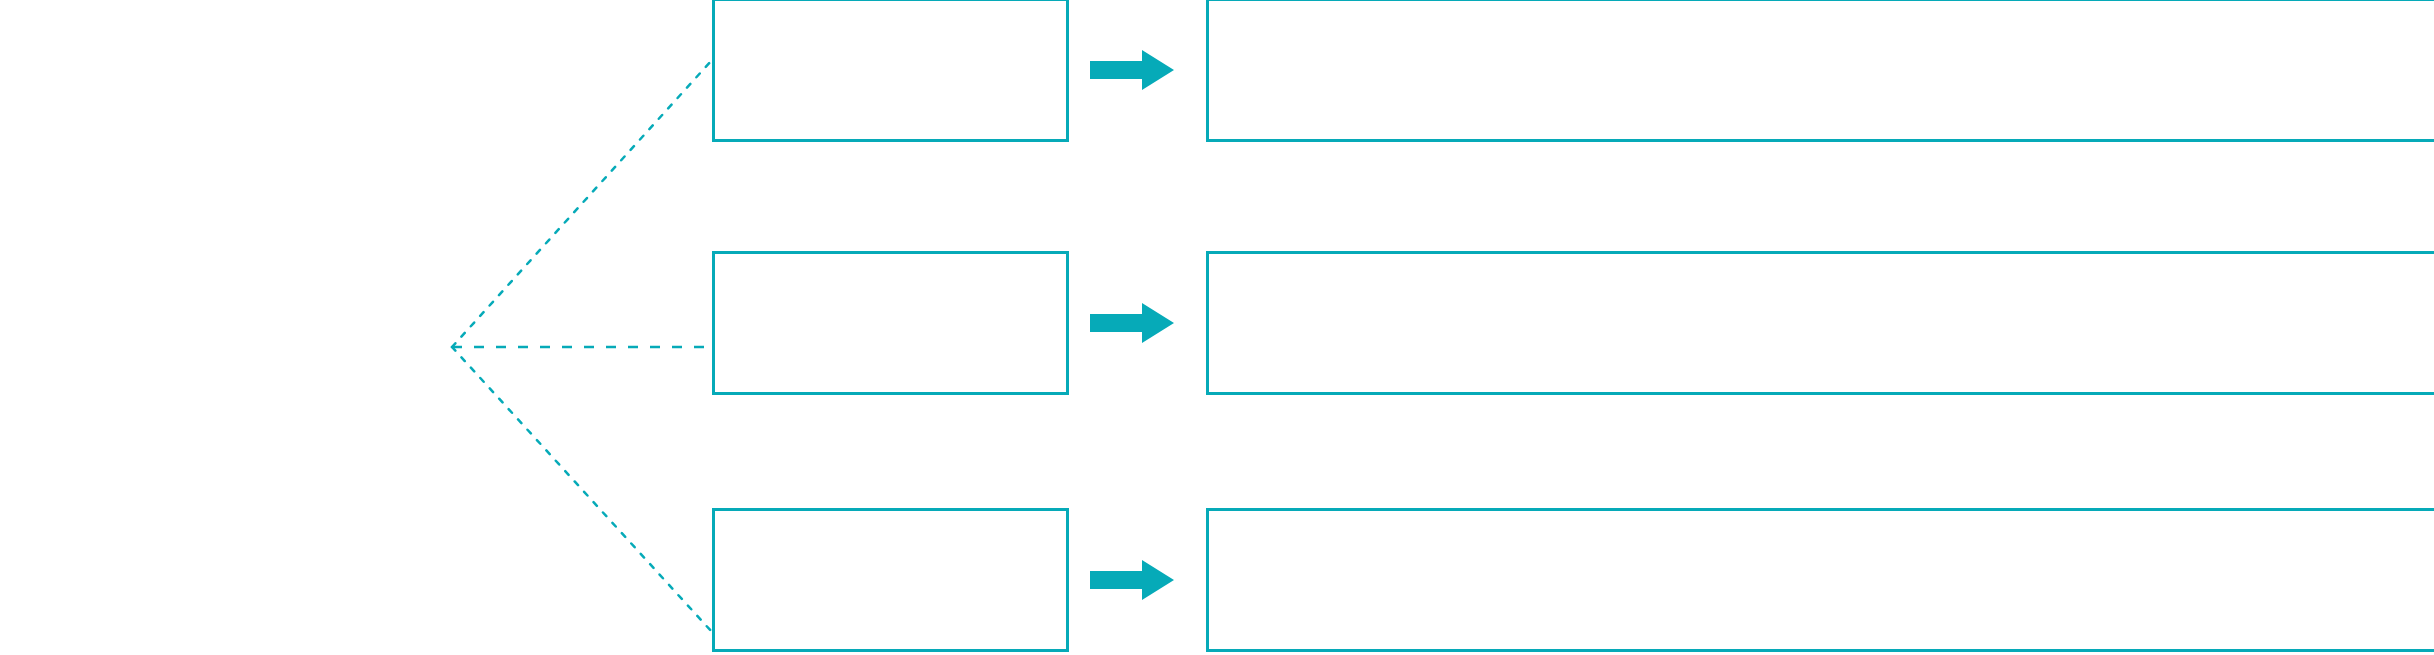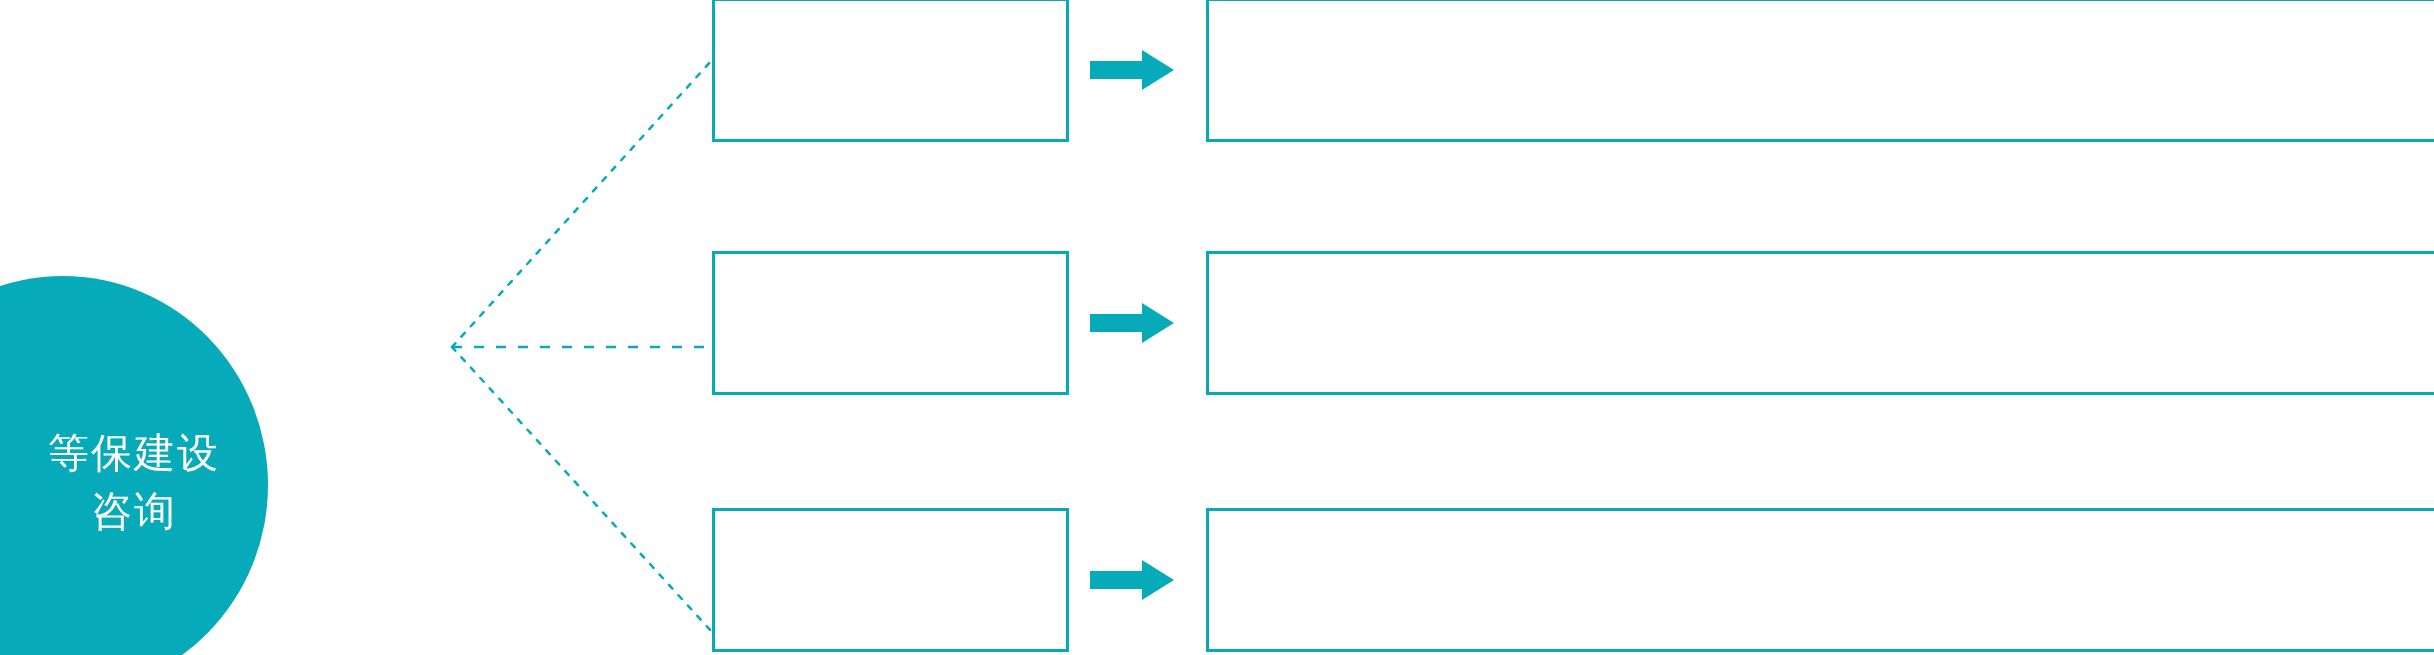--- a/index.html
+++ b/index.html
@@ -115,25 +115,20 @@
     color: #1a1a1a;
     font-size: 25px;
     line-height: 34px;
   }
 </style>
 </head>
 <body>
 
 <div id="canvas">
 
-  <div class="hub">
-    <div class="hub-shape"></div>
-    <div class="hub-label">等保建设
-咨询</div>
-  </div>
 
   <svg class="connectors" viewBox="0 0 2434 655" width="2434" height="655" xmlns="http://www.w3.org/2000/svg">
 
     <line x1="452" y1="347" x2="712" y2="60" stroke="#06aab8" stroke-width="2.5" stroke-dasharray="5 9" stroke-linecap="round"></line>
 
     <line x1="452" y1="347" x2="712" y2="347" stroke="#06aab8" stroke-width="2.5" stroke-dasharray="10 12" stroke-linecap="butt"></line>
 
     <line x1="452" y1="347" x2="712" y2="632" stroke="#06aab8" stroke-width="2.5" stroke-dasharray="5 9" stroke-linecap="round"></line>
   </svg>
 

